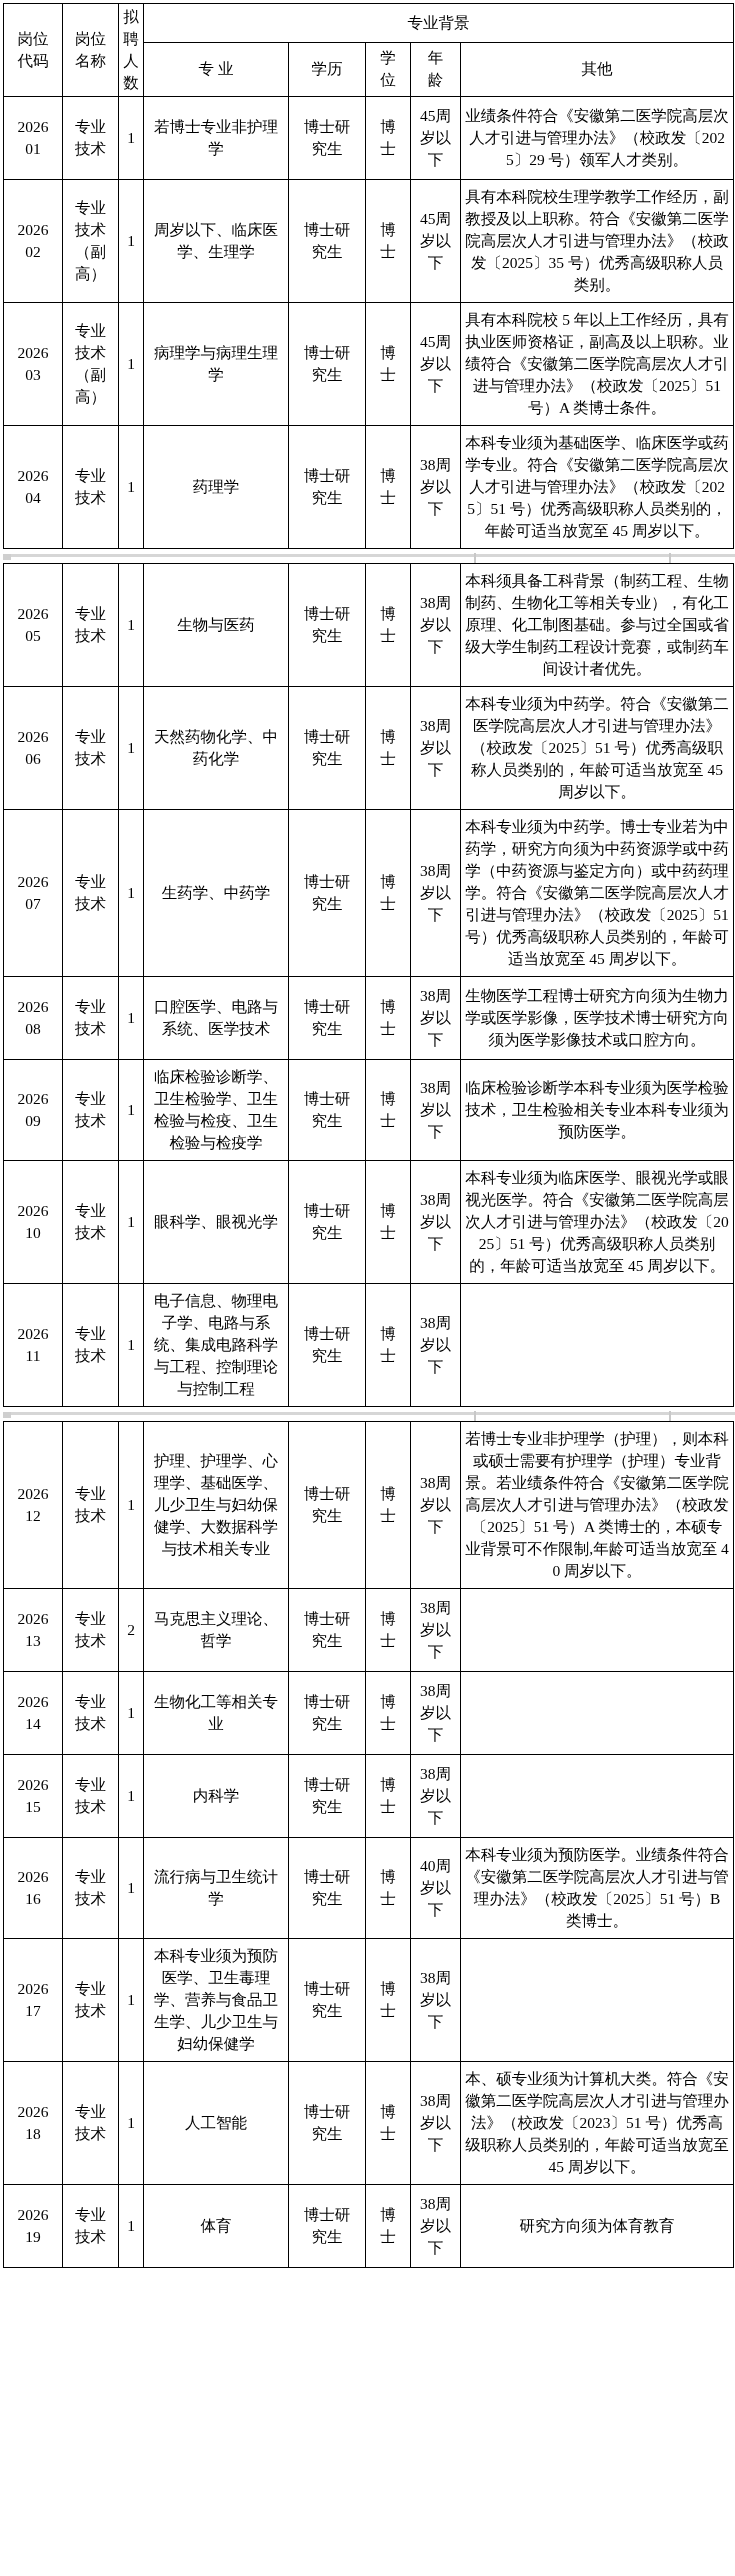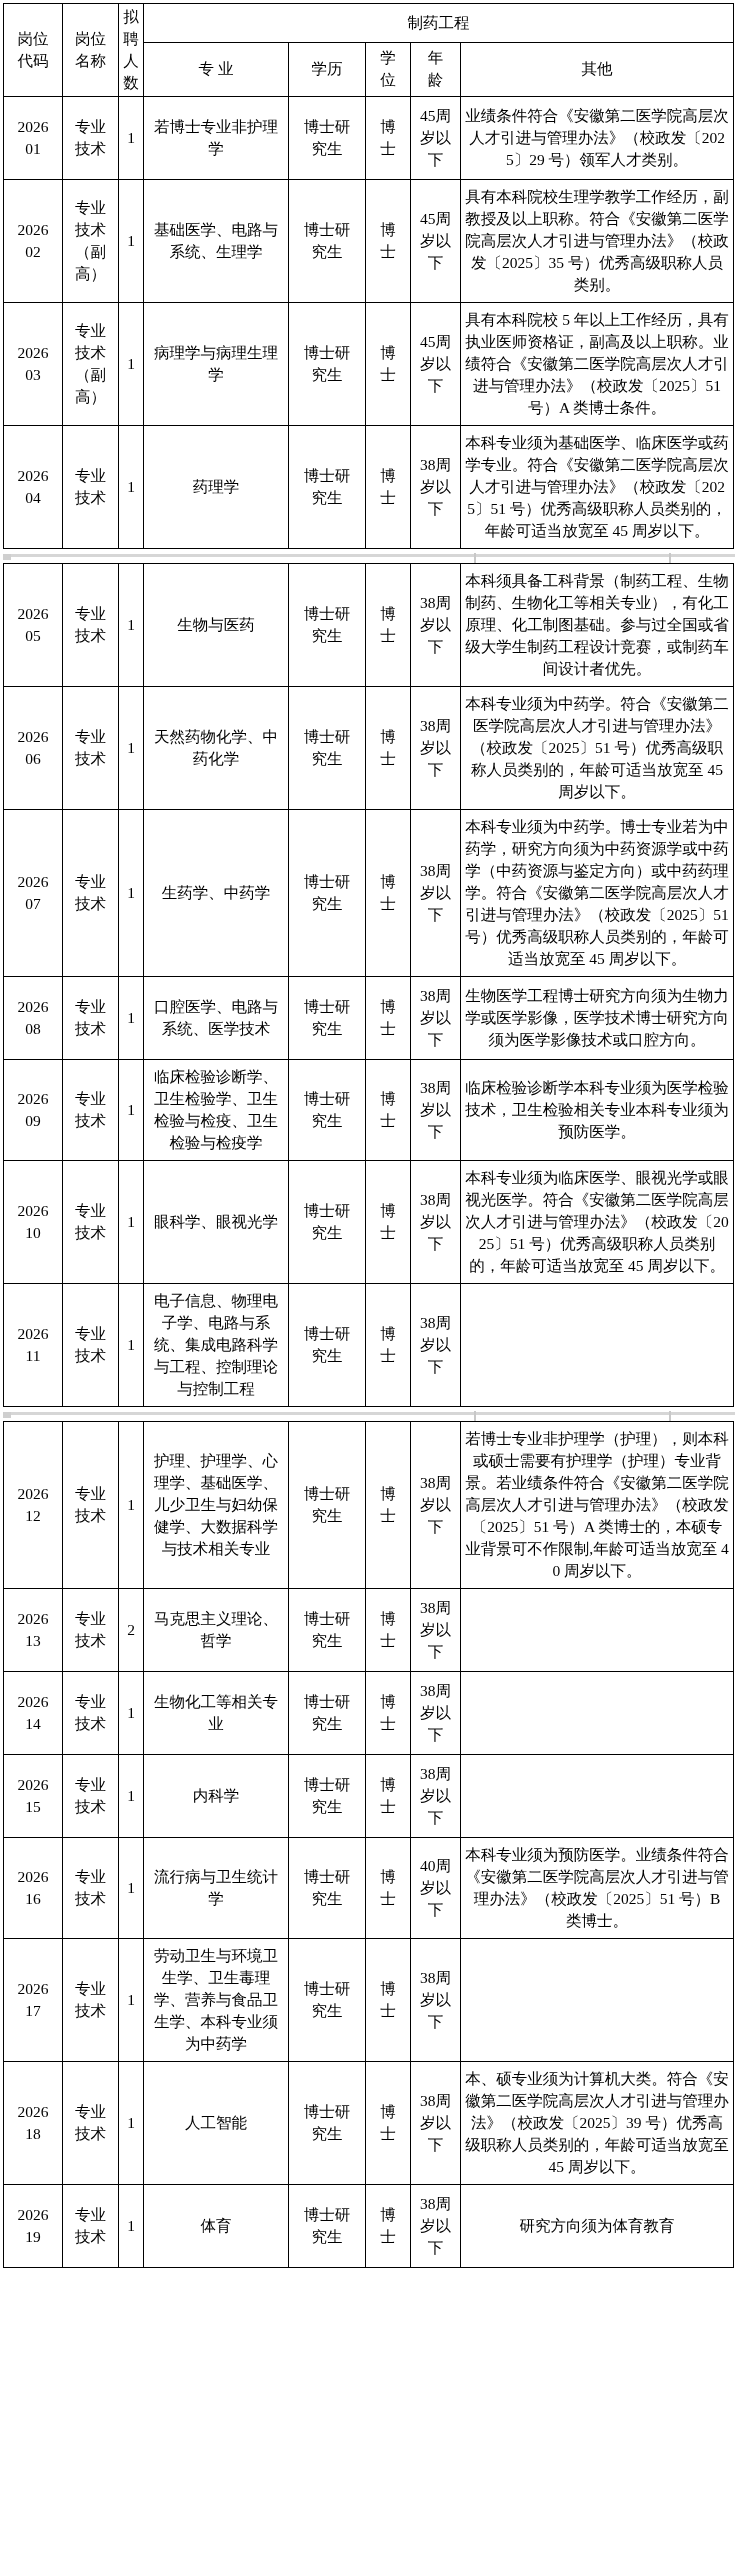--- a/index.html
+++ b/index.html
@@ -47,21 +47,21 @@
     <thead>
       <tr class="h-top">
         <th rowspan="2">岗位
 代码</th>
         <th rowspan="2">岗位
 名称</th>
         <th rowspan="2">拟
 聘
 人
 数</th>
-        <th colspan="5">制药工程</th>
+        <th colspan="5">专业背景</th>
       </tr>
       <tr class="h-sub">
         <th>专  业</th>
         <th>学历</th>
         <th>学
 位</th>
         <th>年
 龄</th>
         <th>其他</th>
       </tr>
@@ -84,21 +84,21 @@
     <td class="cell-other">业绩条件符合《安徽第二医学院高层次人才引进与管理办法》（校政发〔2025〕29 号）领军人才类别。</td>
   </tr>
         <tr class="job-row">
     <td class="cell-code">2026
 02</td>
     <td class="cell-name">专业
 技术
 （副
 高）</td>
     <td class="cell-count">1</td>
-    <td class="cell-major">基础医学、电路与系统、生理学</td>
+    <td class="cell-major">周岁以下、临床医学、生理学</td>
     <td class="cell-edu">博士研
 究生</td>
     <td class="cell-degree">博
 士</td>
     <td class="cell-age">45周
 岁以
 下</td>
     <td class="cell-other">具有本科院校生理学教学工作经历，副教授及以上职称。符合《安徽第二医学院高层次人才引进与管理办法》（校政发〔2025〕35 号）优秀高级职称人员类别。</td>
   </tr>
         <tr class="job-row">
@@ -370,21 +370,21 @@
 岁以
 下</td>
     <td class="cell-other">本科专业须为预防医学。业绩条件符合《安徽第二医学院高层次人才引进与管理办法》（校政发〔2025〕51 号）B 类博士。</td>
   </tr>
         <tr class="job-row">
     <td class="cell-code">2026
 17</td>
     <td class="cell-name">专业
 技术</td>
     <td class="cell-count">1</td>
-    <td class="cell-major">劳动卫生与环境卫生学、卫生毒理学、营养与食品卫生学、本科专业须为中药学</td>
+    <td class="cell-major">本科专业须为预防医学、卫生毒理学、营养与食品卫生学、儿少卫生与妇幼保健学</td>
     <td class="cell-edu">博士研
 究生</td>
     <td class="cell-degree">博
 士</td>
     <td class="cell-age">38周
 岁以
 下</td>
     <td class="cell-other"></td>
   </tr>
         <tr class="job-row">
@@ -394,21 +394,21 @@
 技术</td>
     <td class="cell-count">1</td>
     <td class="cell-major">人工智能</td>
     <td class="cell-edu">博士研
 究生</td>
     <td class="cell-degree">博
 士</td>
     <td class="cell-age">38周
 岁以
 下</td>
-    <td class="cell-other">本、硕专业须为计算机大类。符合《安徽第二医学院高层次人才引进与管理办法》（校政发〔2025〕39 号）优秀高级职称人员类别的，年龄可适当放宽至 45 周岁以下。</td>
+    <td class="cell-other">本、硕专业须为计算机大类。符合《安徽第二医学院高层次人才引进与管理办法》（校政发〔2023〕51 号）优秀高级职称人员类别的，年龄可适当放宽至 45 周岁以下。</td>
   </tr>
         <tr class="job-row">
     <td class="cell-code">2026
 19</td>
     <td class="cell-name">专业
 技术</td>
     <td class="cell-count">1</td>
     <td class="cell-major">体育</td>
     <td class="cell-edu">博士研
 究生</td>

